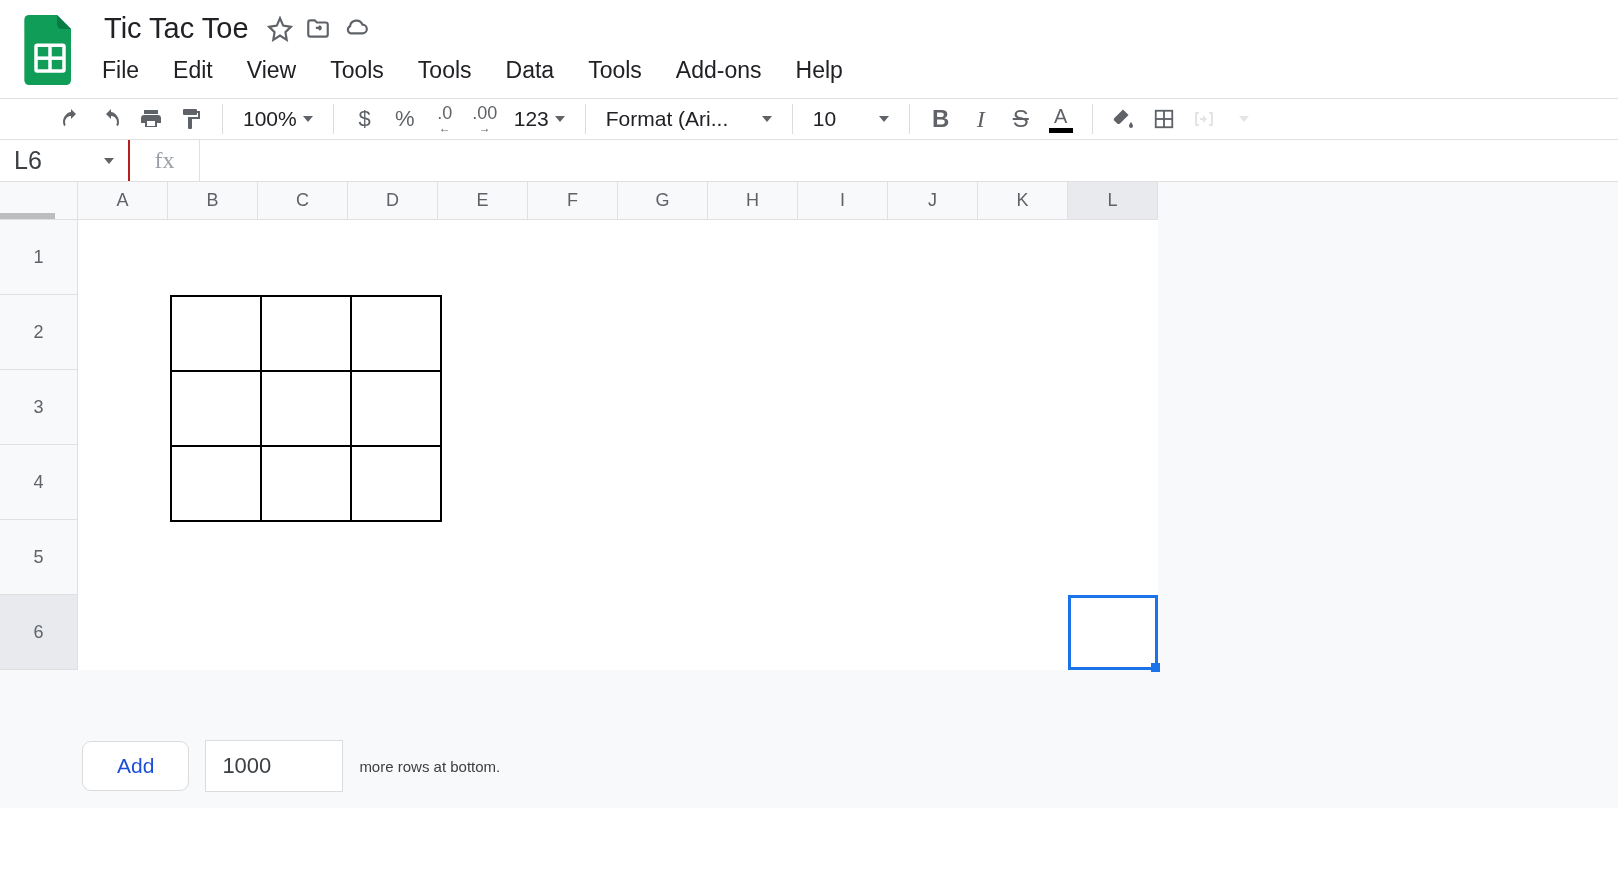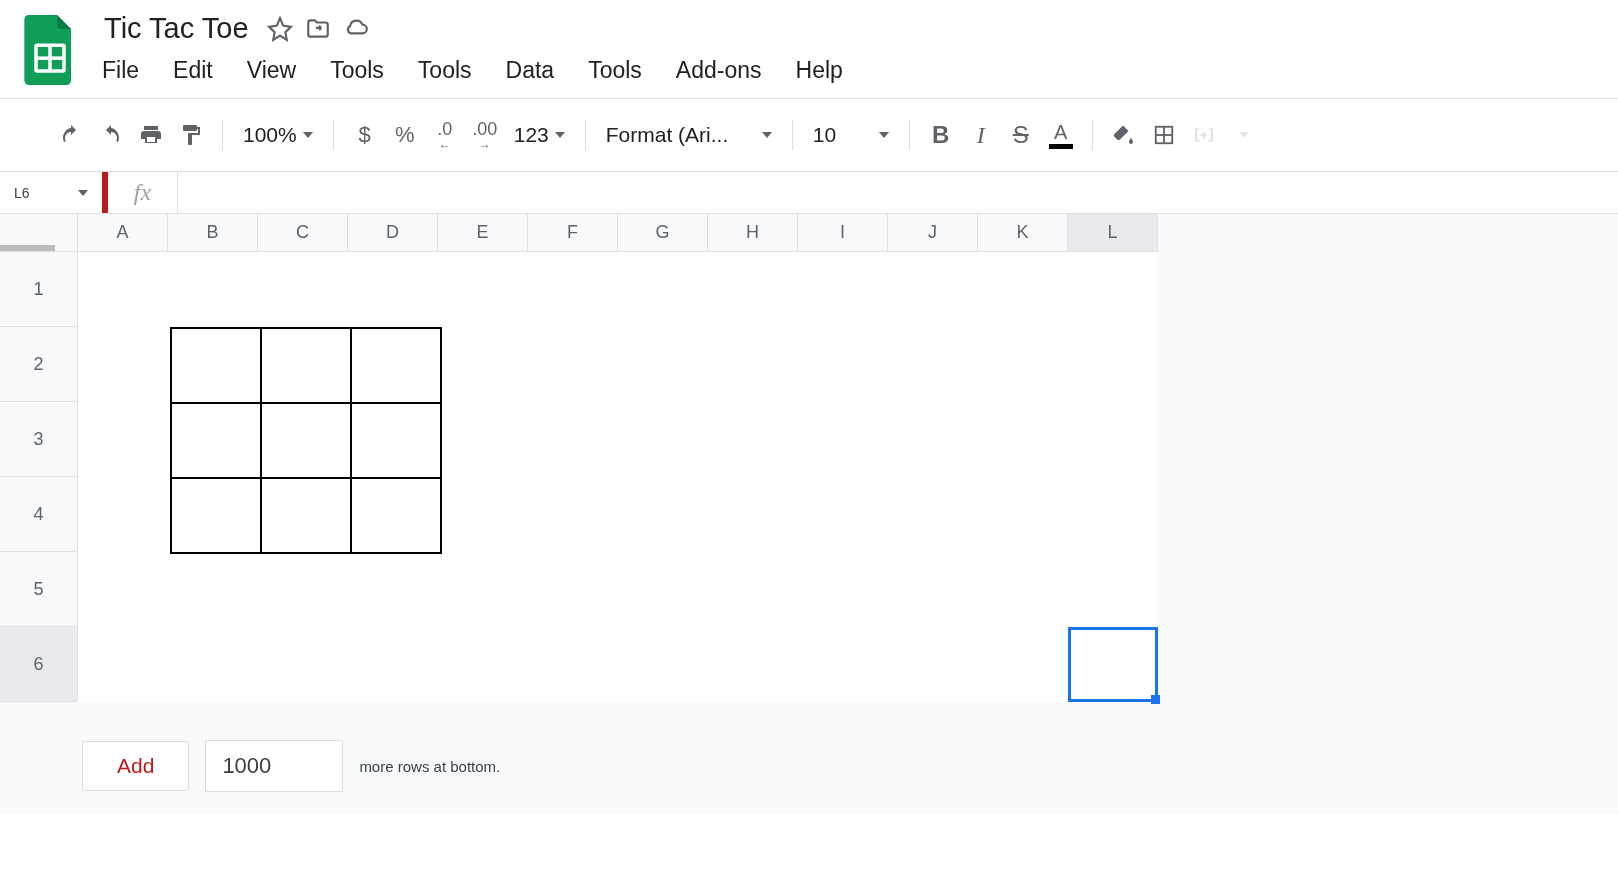--- a/index.html
+++ b/index.html
@@ -11,32 +11,32 @@
 .logo svg { width: 52px; height: 70px; }
 .title-area { flex: 1; }
 .title-row { display: flex; align-items: center; gap: 12px; margin-bottom: 4px; }
 .doc-title { font-size: 29px; color: #202124; font-weight: 400; padding: 2px 6px; }
 .title-icon { width: 26px; height: 26px; color: #5f6368; display: flex; align-items: center; justify-content: center; cursor: pointer; }
 .menu-row { display: flex; align-items: center; gap: 26px; padding: 4px 0; }
 .menu-item { font-size: 23px; color: #202124; cursor: pointer; padding: 2px 4px; }
 .last-edit { font-size: 23px; color: #5f6368; text-decoration: underline; cursor: pointer; }
 
 
-.toolbar { display: flex; align-items: center; padding: 8px 20px; border-top: 1px solid #e0e0e0; border-bottom: 1px solid #e0e0e0; gap: 2px; height: 74px; margin-top: 8px;}
+.toolbar { display: flex; align-items: center; padding: 8px 20px; border-top: 1px solid #e0e0e0; border-bottom: 1px solid #e0e0e0; gap: 2px; height: 42px; margin-top: 8px;}
 .tb-btn { width: 38px; height: 38px; display: flex; align-items: center; justify-content: center; color: #5f6368; cursor: pointer; border-radius: 3px; }
 .tb-sep { width: 1px; height: 30px; background: #dadce0; margin: 0 10px; }
 .tb-select { display: flex; align-items: center; gap: 6px; padding: 0 8px; cursor: pointer; color: #202124; font-size: 21px; }
 .tb-font { width: 150px; overflow: hidden; text-overflow: ellipsis; white-space: nowrap; }
 .tb-size { width: 60px; text-align: left; }
 .tb-disabled { opacity: 0.4; cursor: default; }
 
 
 .fxbar { display: flex; align-items: center; height: 42px; border-bottom: 1px solid #e0e0e0; }
-.name-box { width: 108px; display: flex; align-items: center; justify-content: space-between; padding: 0 14px; font-size: 14px; color: #3c4043; border-right: 6px solid #b91c1c; height: 100%; }
-.fx-label { width: 70px; display: flex; align-items: center; justify-content: center; font-style: italic; color: #9aa0a6; font-size: 24px; font-family: serif; border-right: 1px solid #e0e0e0; height: 100%; }
+.name-box { width: 130px; display: flex; align-items: center; justify-content: space-between; padding: 0 14px; font-size: 25px; color: #3c4043; border-right: 2px solid #b91c1c; height: 100%; }
+.fx-label { width: 70px; display: flex; align-items: center; justify-content: center; color: #9aa0a6; font-size: 24px; font-family: serif; border-right: 1px solid #e0e0e0; height: 100%; }
 .fx-input { flex: 1; height: 100%; padding: 0 10px; border: none; outline: none; font-size: 20px; }
 
 
 .grid-area { position: relative; background: #f8f9fa; }
 .col-headers { display: flex; height: 38px; }
 .corner { width: 78px; background: #f8f9fa; border-right: 1px solid #e0e0e0; border-bottom: 1px solid #e0e0e0; position: relative; }
 .corner::after { content: ''; position: absolute; bottom: 0; left: 0; width: 55px; height: 6px; background: #bdbdbd; }
 .col-header { width: 90px; background: #f8f9fa; border-right: 1px solid #e0e0e0; border-bottom: 1px solid #e0e0e0; display: flex; align-items: center; justify-content: center; font-size: 18px; color: #5f6368; cursor: pointer; }
 .col-header.sel { background: #e8eaed; }
 .row-header { width: 78px; background: #f8f9fa; border-right: 1px solid #e0e0e0; border-bottom: 1px solid #e0e0e0; display: flex; align-items: center; justify-content: center; font-size: 18px; color: #5f6368; cursor: pointer; }
@@ -49,21 +49,21 @@
 .ttt-grid div { position: absolute; background: #000; }
 .hb { height: 2px; width: 272px; }
 .vb { width: 2px; height: 227px; }
 
 
 .selection { position: absolute; border: 3px solid #1a73e8; pointer-events: none; }
 .selection::after { content: ''; position: absolute; right: -5px; bottom: -5px; width: 9px; height: 9px; background: #1a73e8; }
 
 
 .footer { position: absolute; left: 0; right: 0; top: 724px; display: flex; align-items: center; gap: 16px; padding: 16px 82px; background: #f8f9fa; }
-.add-btn { padding: 12px 34px; background: #fff; border: 1px solid #dadce0; font-size: 21px; color: #b91c1c; cursor: pointer; border-radius: 2px; }
+.add-btn { padding: 12px 34px; background: #fff; border: 1px solid #dadce0; font-size: 21px; color: #1d4ed8; cursor: pointer; border-radius: 9px; }
 .rows-input { width: 138px; padding: 12px 16px; border: 1px solid #dadce0; font-size: 22px; color: #3c4043; background: #fff; }
 .footer-text { font-size: 15px; color: #3c4043; }
 
 .arrow-down { display: inline-block; width: 0; height: 0; border-left: 5px solid transparent; border-right: 5px solid transparent; border-top: 6px solid #5f6368; }
 </style>
 </head>
 <body>
 
 <div class="header">
   <div class="logo">

